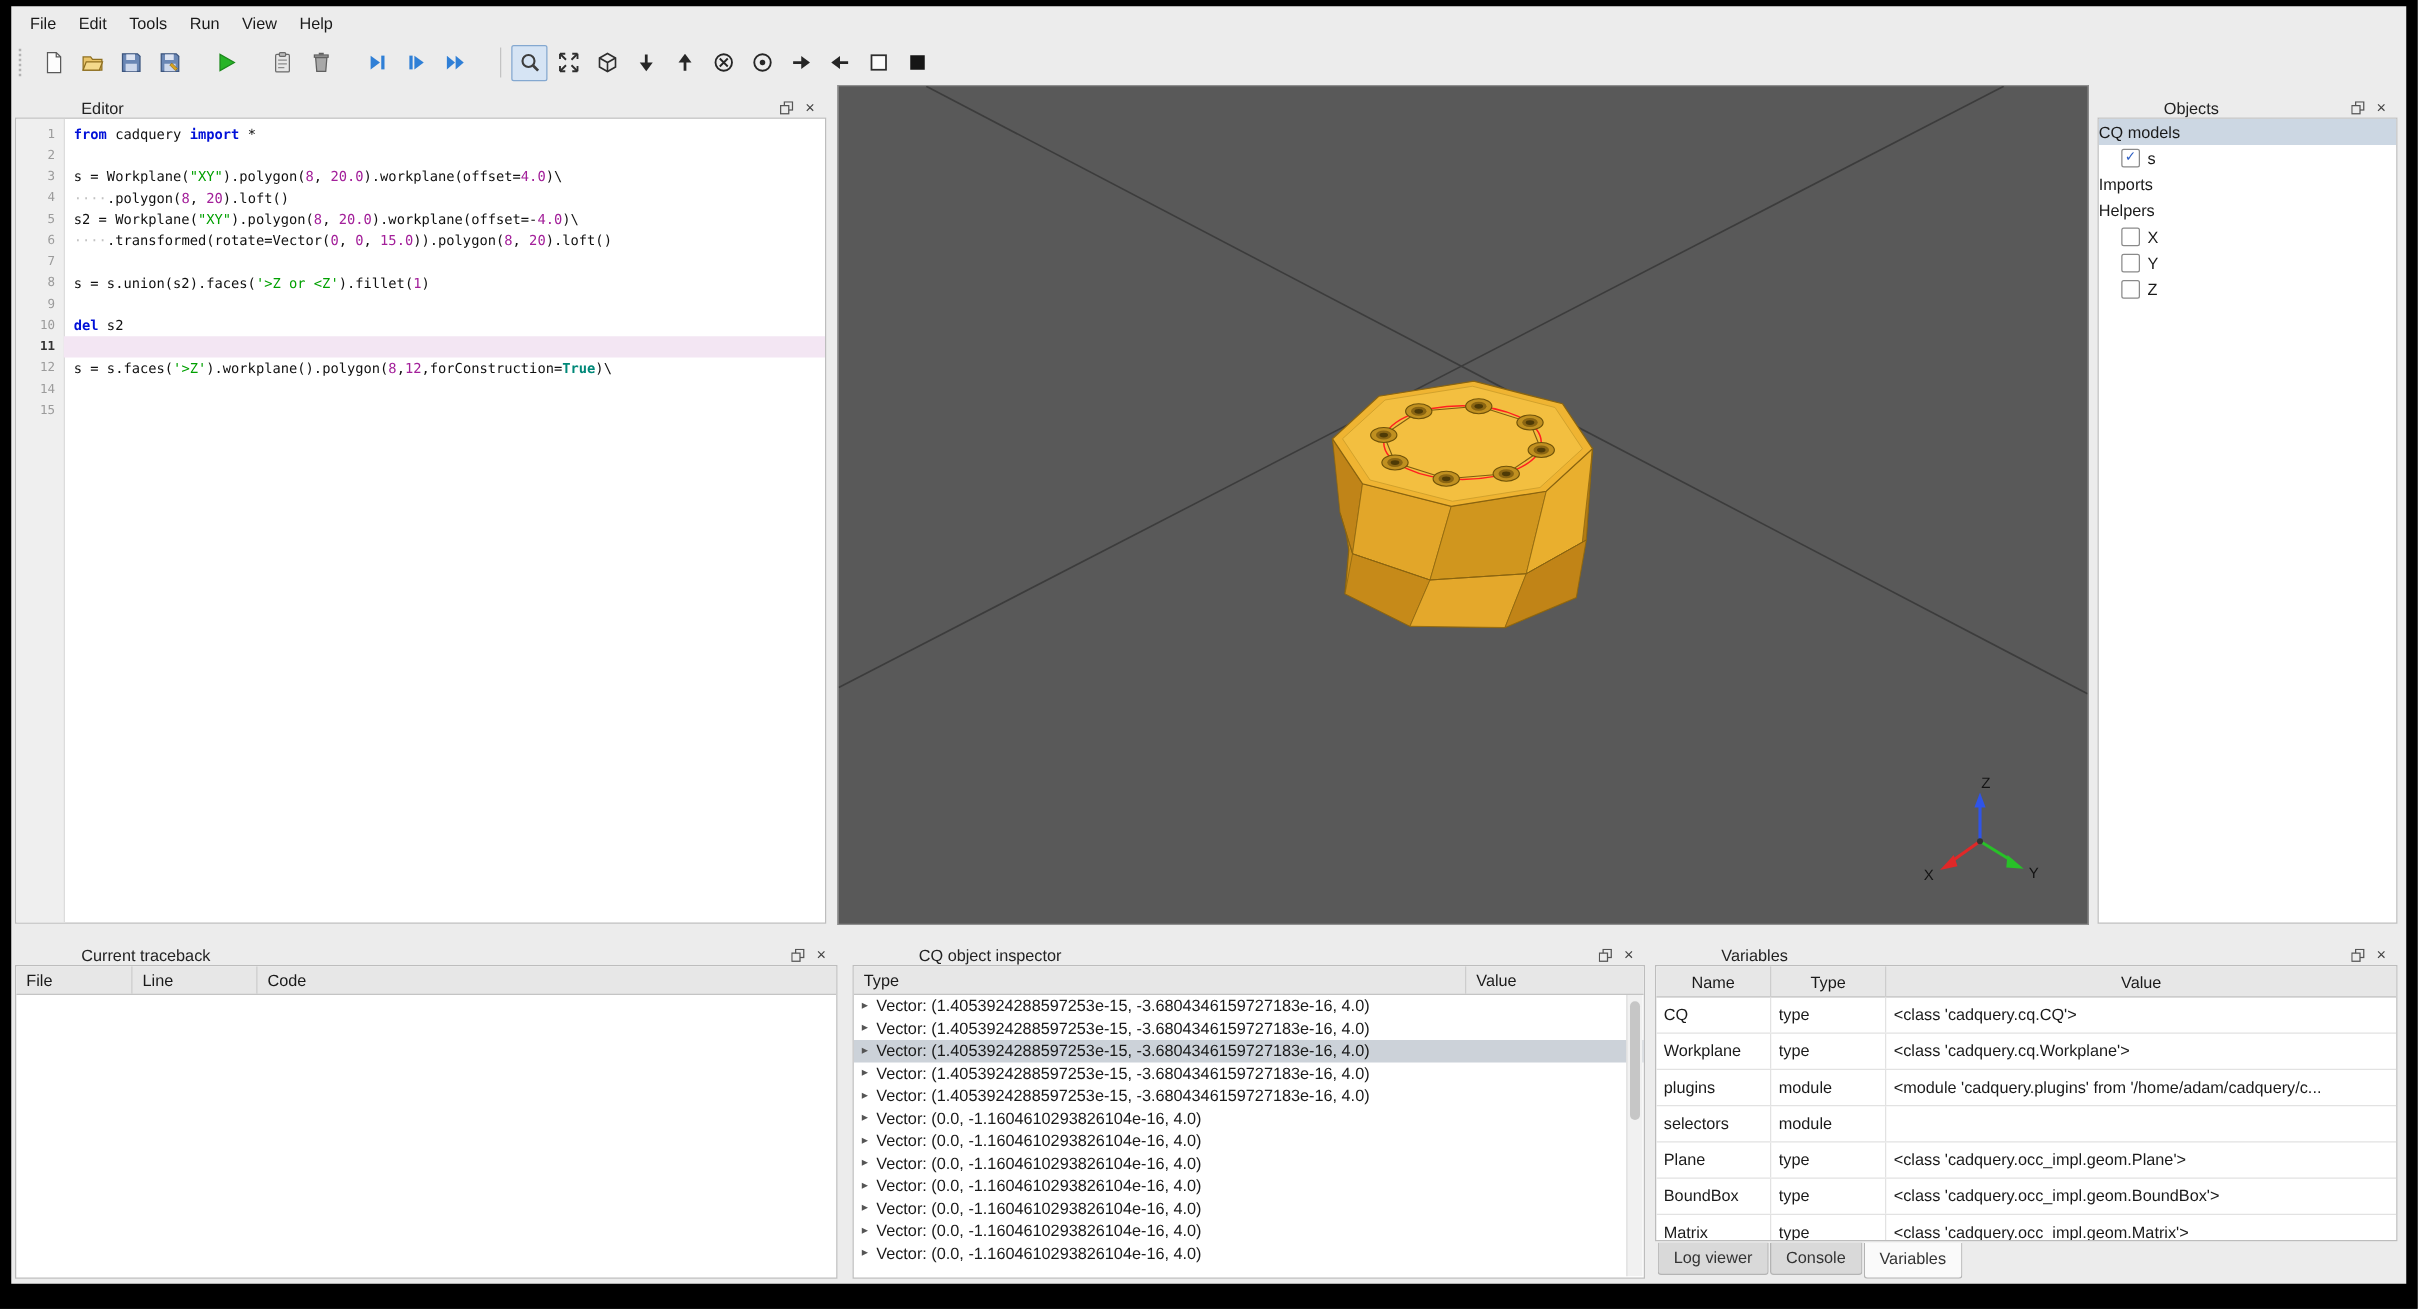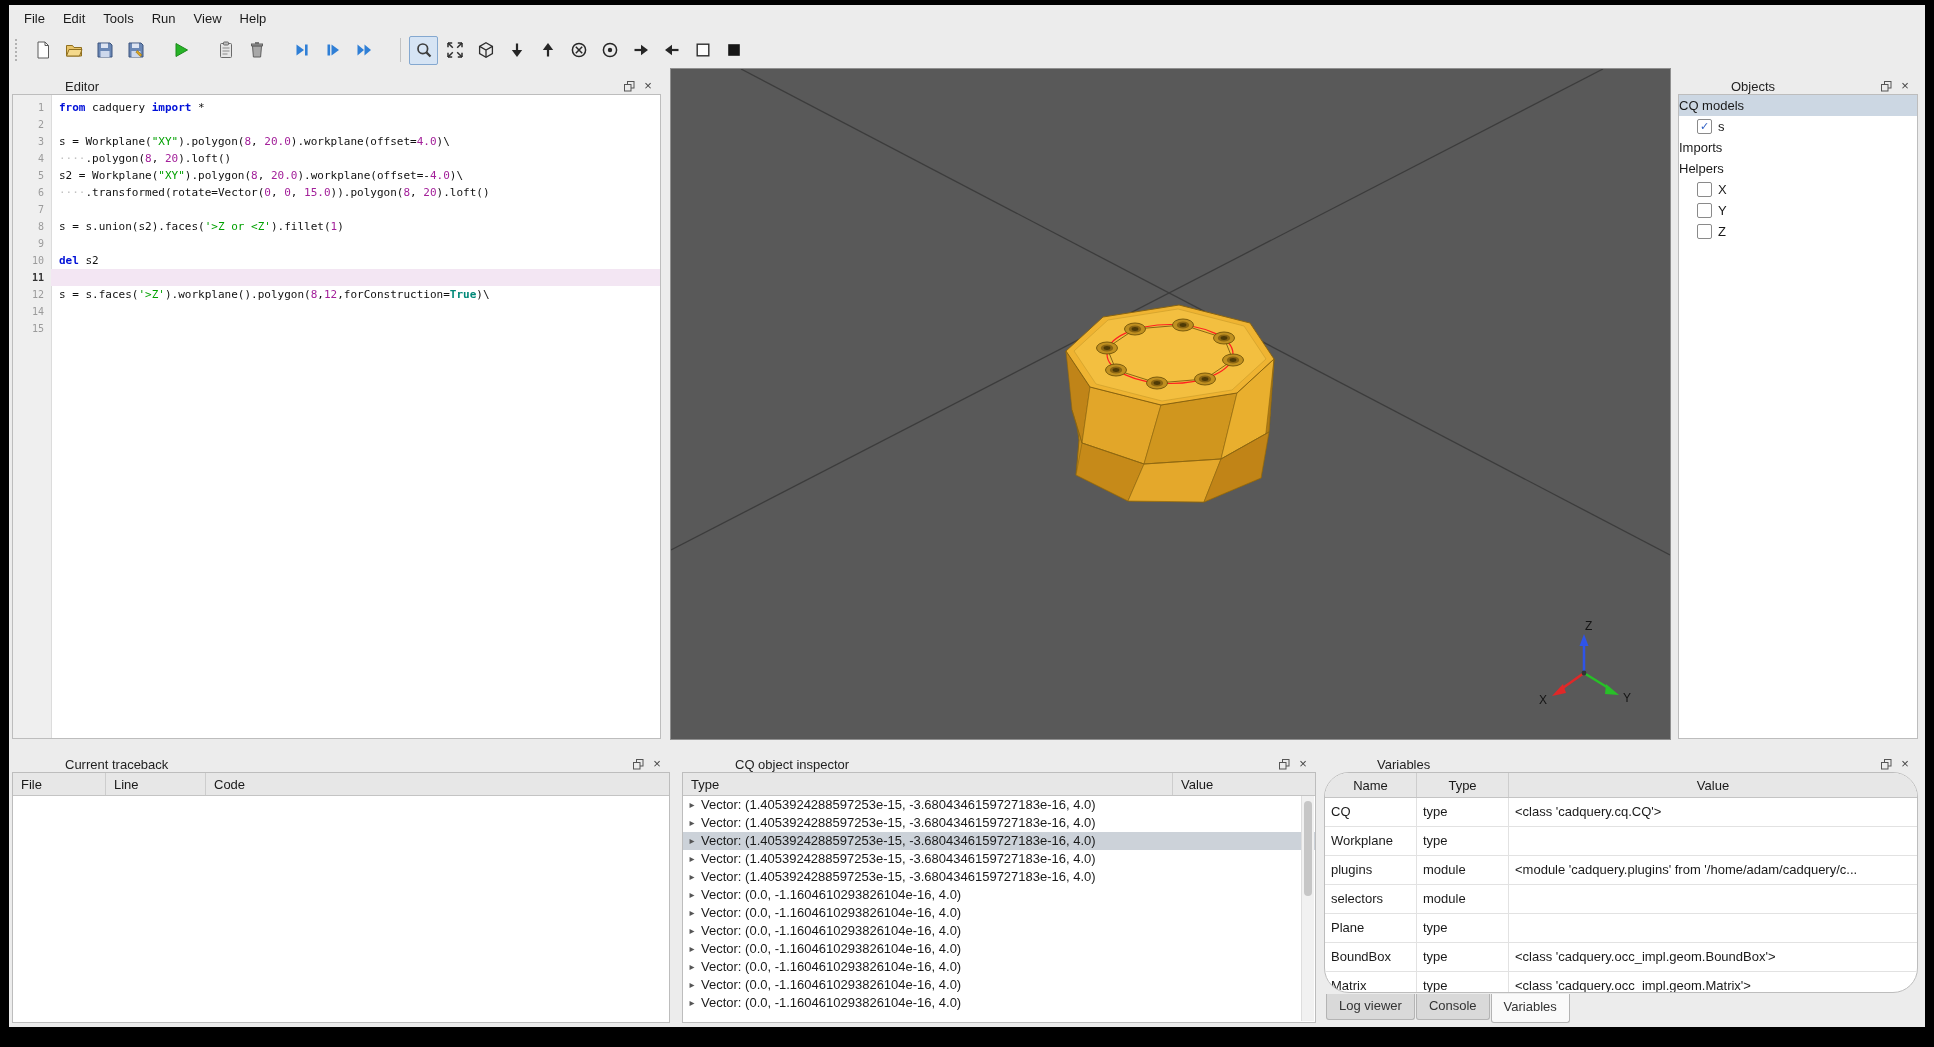--- a/index.html
+++ b/index.html
@@ -65,21 +65,21 @@
   .ins-row .arr{width:18px;min-width:18px;text-align:center;color:#555;font-size:10px;}
   .ins-row .txt{white-space:pre;overflow:hidden;}
   .ins-scroll{position:absolute;top:23px;right:1px;bottom:1px;width:12px;background:#f1f1f1;border-left:1px solid #dedede;}
   .ins-thumb{position:absolute;left:2px;right:2px;top:5px;height:95px;background:#c6c6c6;border-radius:5px;}
   
   .var-head{display:flex;height:24px;background:#e7e7e7;border-bottom:1px solid #c4c4c4;align-items:center;}
   .var-head .hc{justify-content:center;display:flex;align-items:center;height:100%;box-sizing:border-box;border-right:1px solid #cdcdcd;}
   .var-c0{width:92px;} .var-c1{width:92px;} .var-cf{flex:1;border-right:none!important;}
   .var-row{display:flex;height:28px;line-height:27px;border-bottom:1px solid #e2e2e2;font-size:13px;}
   .var-row .vc{padding:0 6px;box-sizing:border-box;border-right:1px solid #e2e2e2;white-space:nowrap;overflow:hidden;}
-  .variables-panel .panel-body{bottom:31px;border-radius:25px;}
+  .variables-panel .panel-body{bottom:31px;}
   .tabs{position:absolute;left:0;right:0;bottom:0;height:30px;display:flex;align-items:flex-start;padding-left:3px;}
   .tab{height:25px;line-height:24px;padding:0 12px;border:1px solid #b4b4b4;border-top:none;background:#d9d9d9;
     color:#333;border-bottom-left-radius:3px;border-bottom-right-radius:3px;margin-right:1px;}
   .tab.active{background:#fafafa;height:28px;line-height:26px;}
 </style>
 </head>
 <body>
 
 <div id="window">
 
@@ -498,33 +498,35 @@
       </div>
       <div>
           <div class="var-row">
             <span class="vc var-c0">CQ</span>
             <span class="vc var-c1">type</span>
             <span class="vc var-cf">&lt;class 'cadquery.cq.CQ'&gt;</span>
           </div>
           <div class="var-row">
             <span class="vc var-c0">Workplane</span>
             <span class="vc var-c1">type</span>
+            <span class="vc var-cf">&lt;class 'cadquery.cq.Workplane'&gt;</span>
           </div>
           <div class="var-row">
             <span class="vc var-c0">plugins</span>
             <span class="vc var-c1">module</span>
             <span class="vc var-cf">&lt;module 'cadquery.plugins' from '/home/adam/cadquery/c...</span>
           </div>
           <div class="var-row">
             <span class="vc var-c0">selectors</span>
             <span class="vc var-c1">module</span>
           </div>
           <div class="var-row">
             <span class="vc var-c0">Plane</span>
             <span class="vc var-c1">type</span>
+            <span class="vc var-cf">&lt;class 'cadquery.occ_impl.geom.Plane'&gt;</span>
           </div>
           <div class="var-row">
             <span class="vc var-c0">BoundBox</span>
             <span class="vc var-c1">type</span>
             <span class="vc var-cf">&lt;class 'cadquery.occ_impl.geom.BoundBox'&gt;</span>
           </div>
           <div class="var-row">
             <span class="vc var-c0">Matrix</span>
             <span class="vc var-c1">type</span>
             <span class="vc var-cf">&lt;class 'cadquery.occ_impl.geom.Matrix'&gt;</span>

